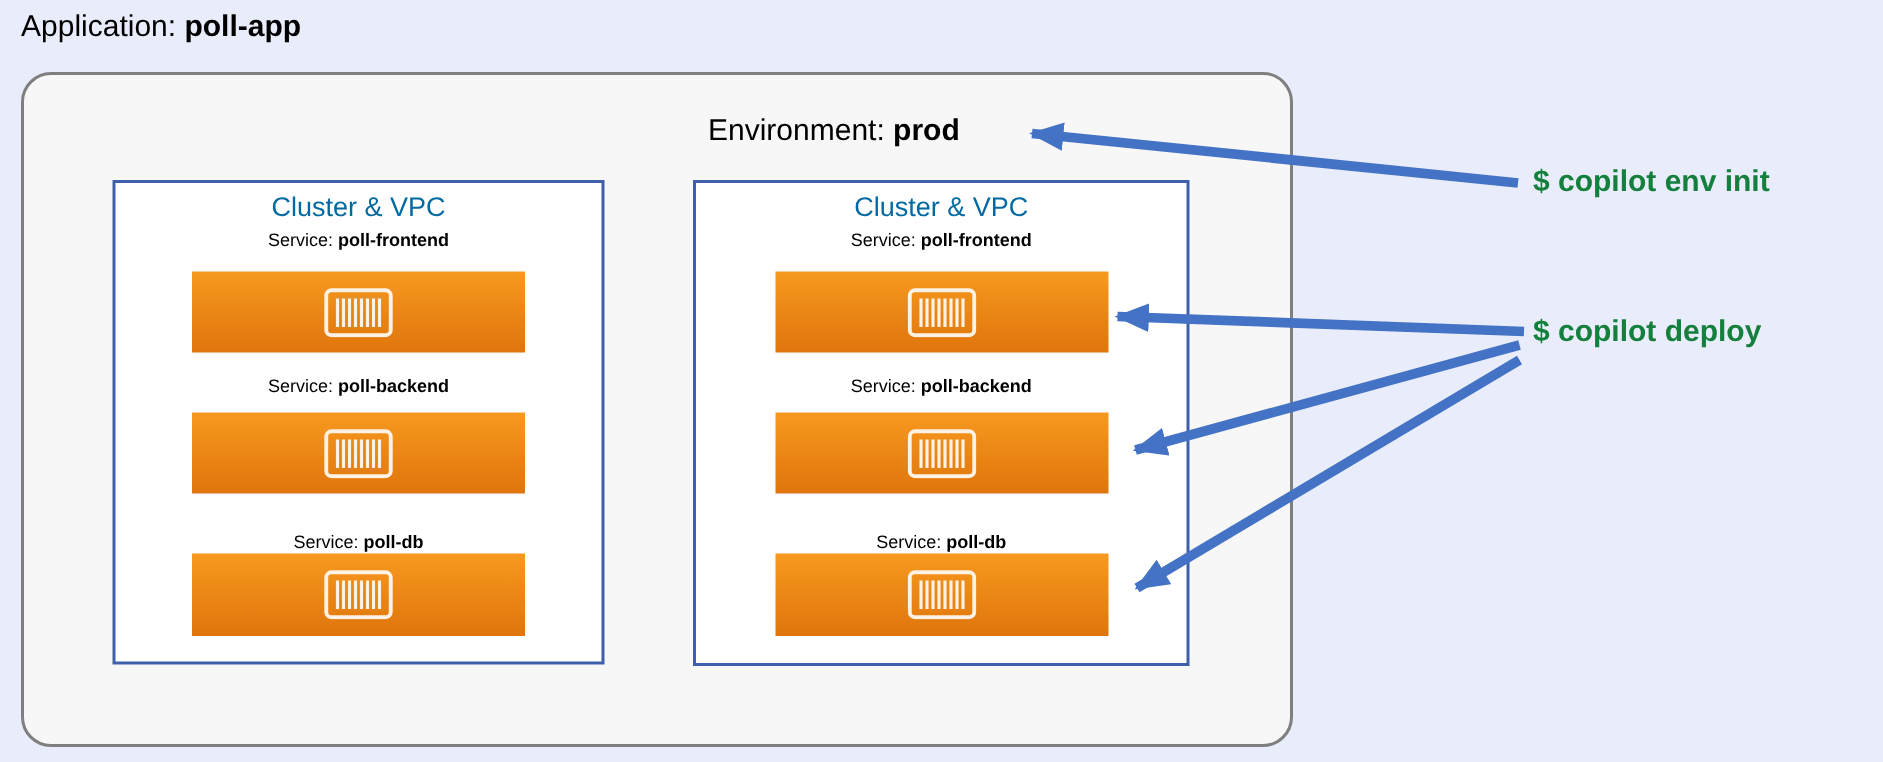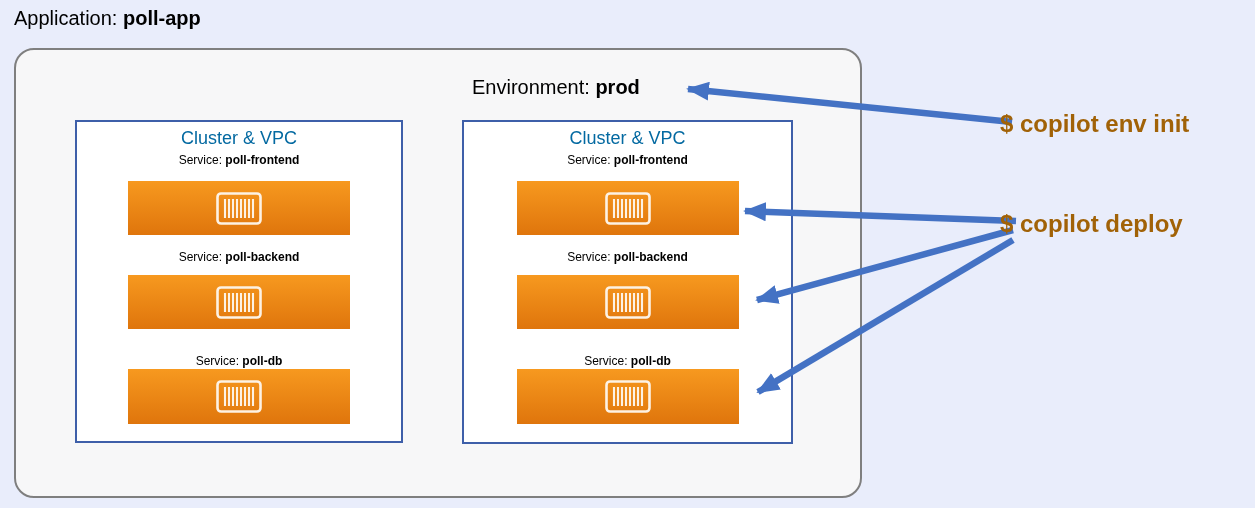--- a/index.html
+++ b/index.html
@@ -60,22 +60,22 @@
     background: linear-gradient(#F7991F, #DF750C);
     display: flex; align-items: center; justify-content: center;
   }
   .container-bar.row1 { top: 59px; }
   .container-bar.row2 { top: 153px; }
   .container-bar.row3 { top: 247px; height: 55px; }
 
   .arrows { position: absolute; inset: 0; pointer-events: none; }
 
   .cmd {
-    position: absolute; left: 1000px;
-    font-size: 24px; font-weight: bold; color: #a16207;
+    position: absolute; left: 1022px;
+    font-size: 20px; font-weight: bold; color: #15803d;
     white-space: nowrap;
   }
   .cmd.env-init { top: 110px; }
   .cmd.deploy   { top: 210px; }
 </style>
 </head>
 <body>
 
 <div class="stage">
 

